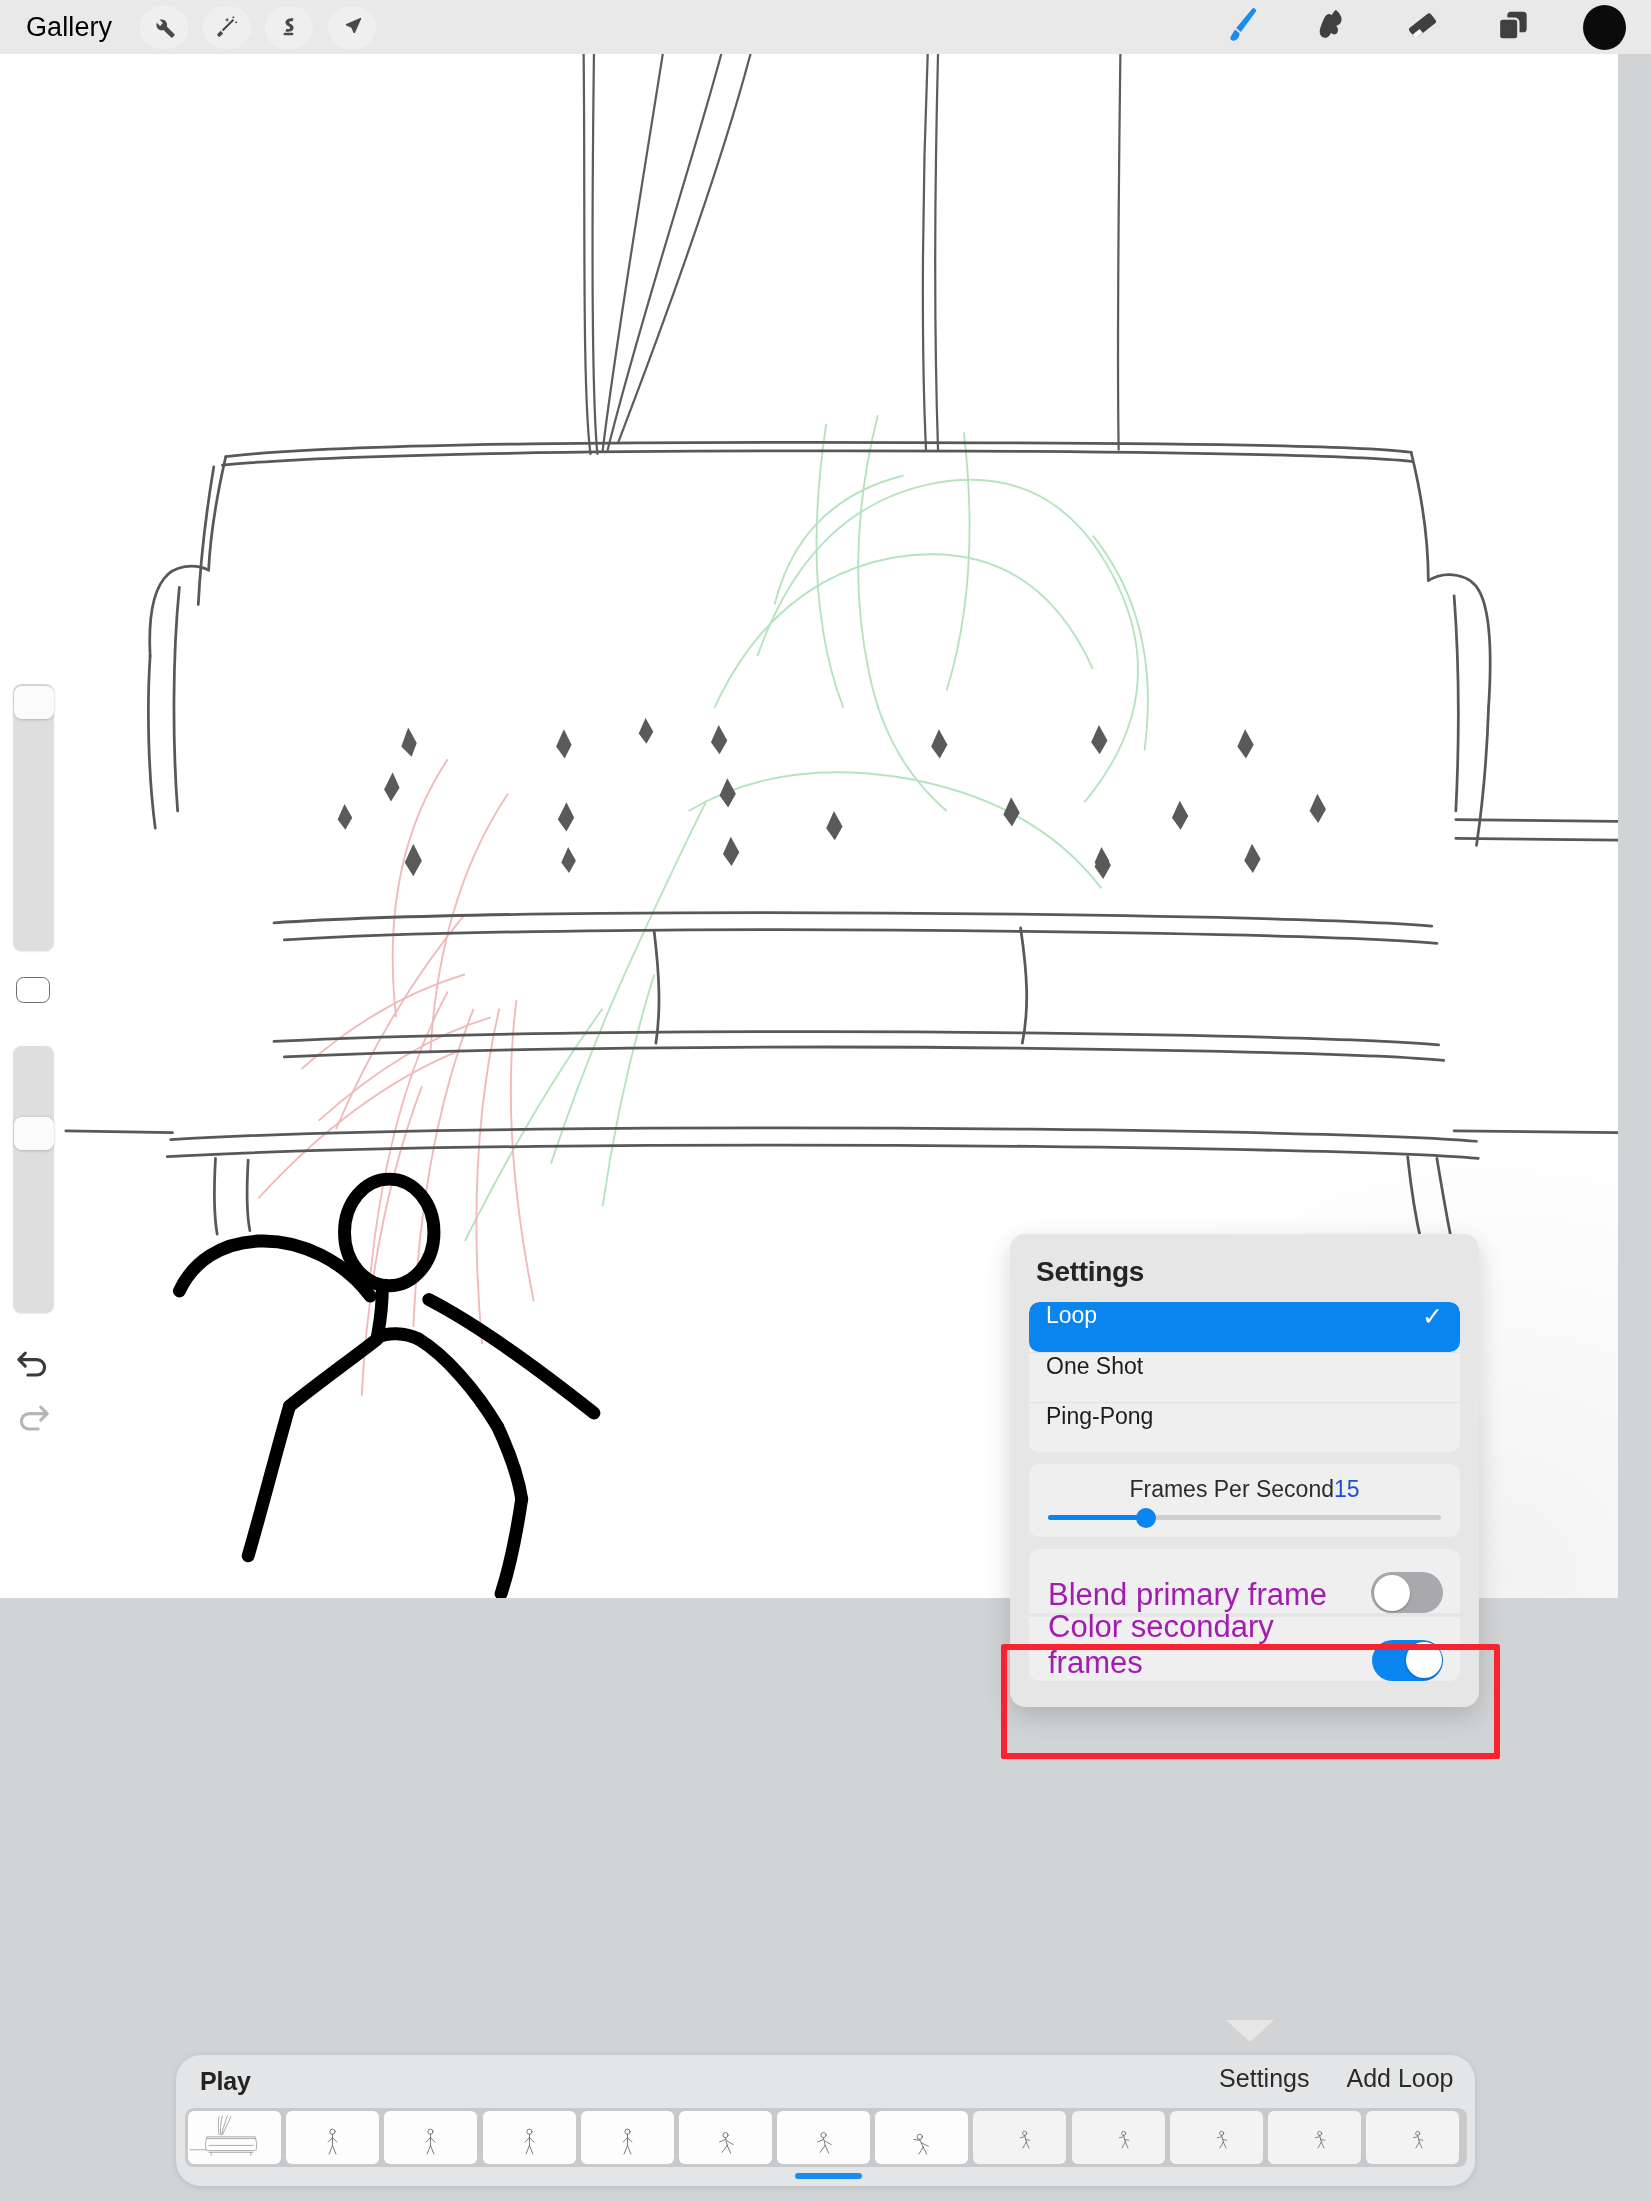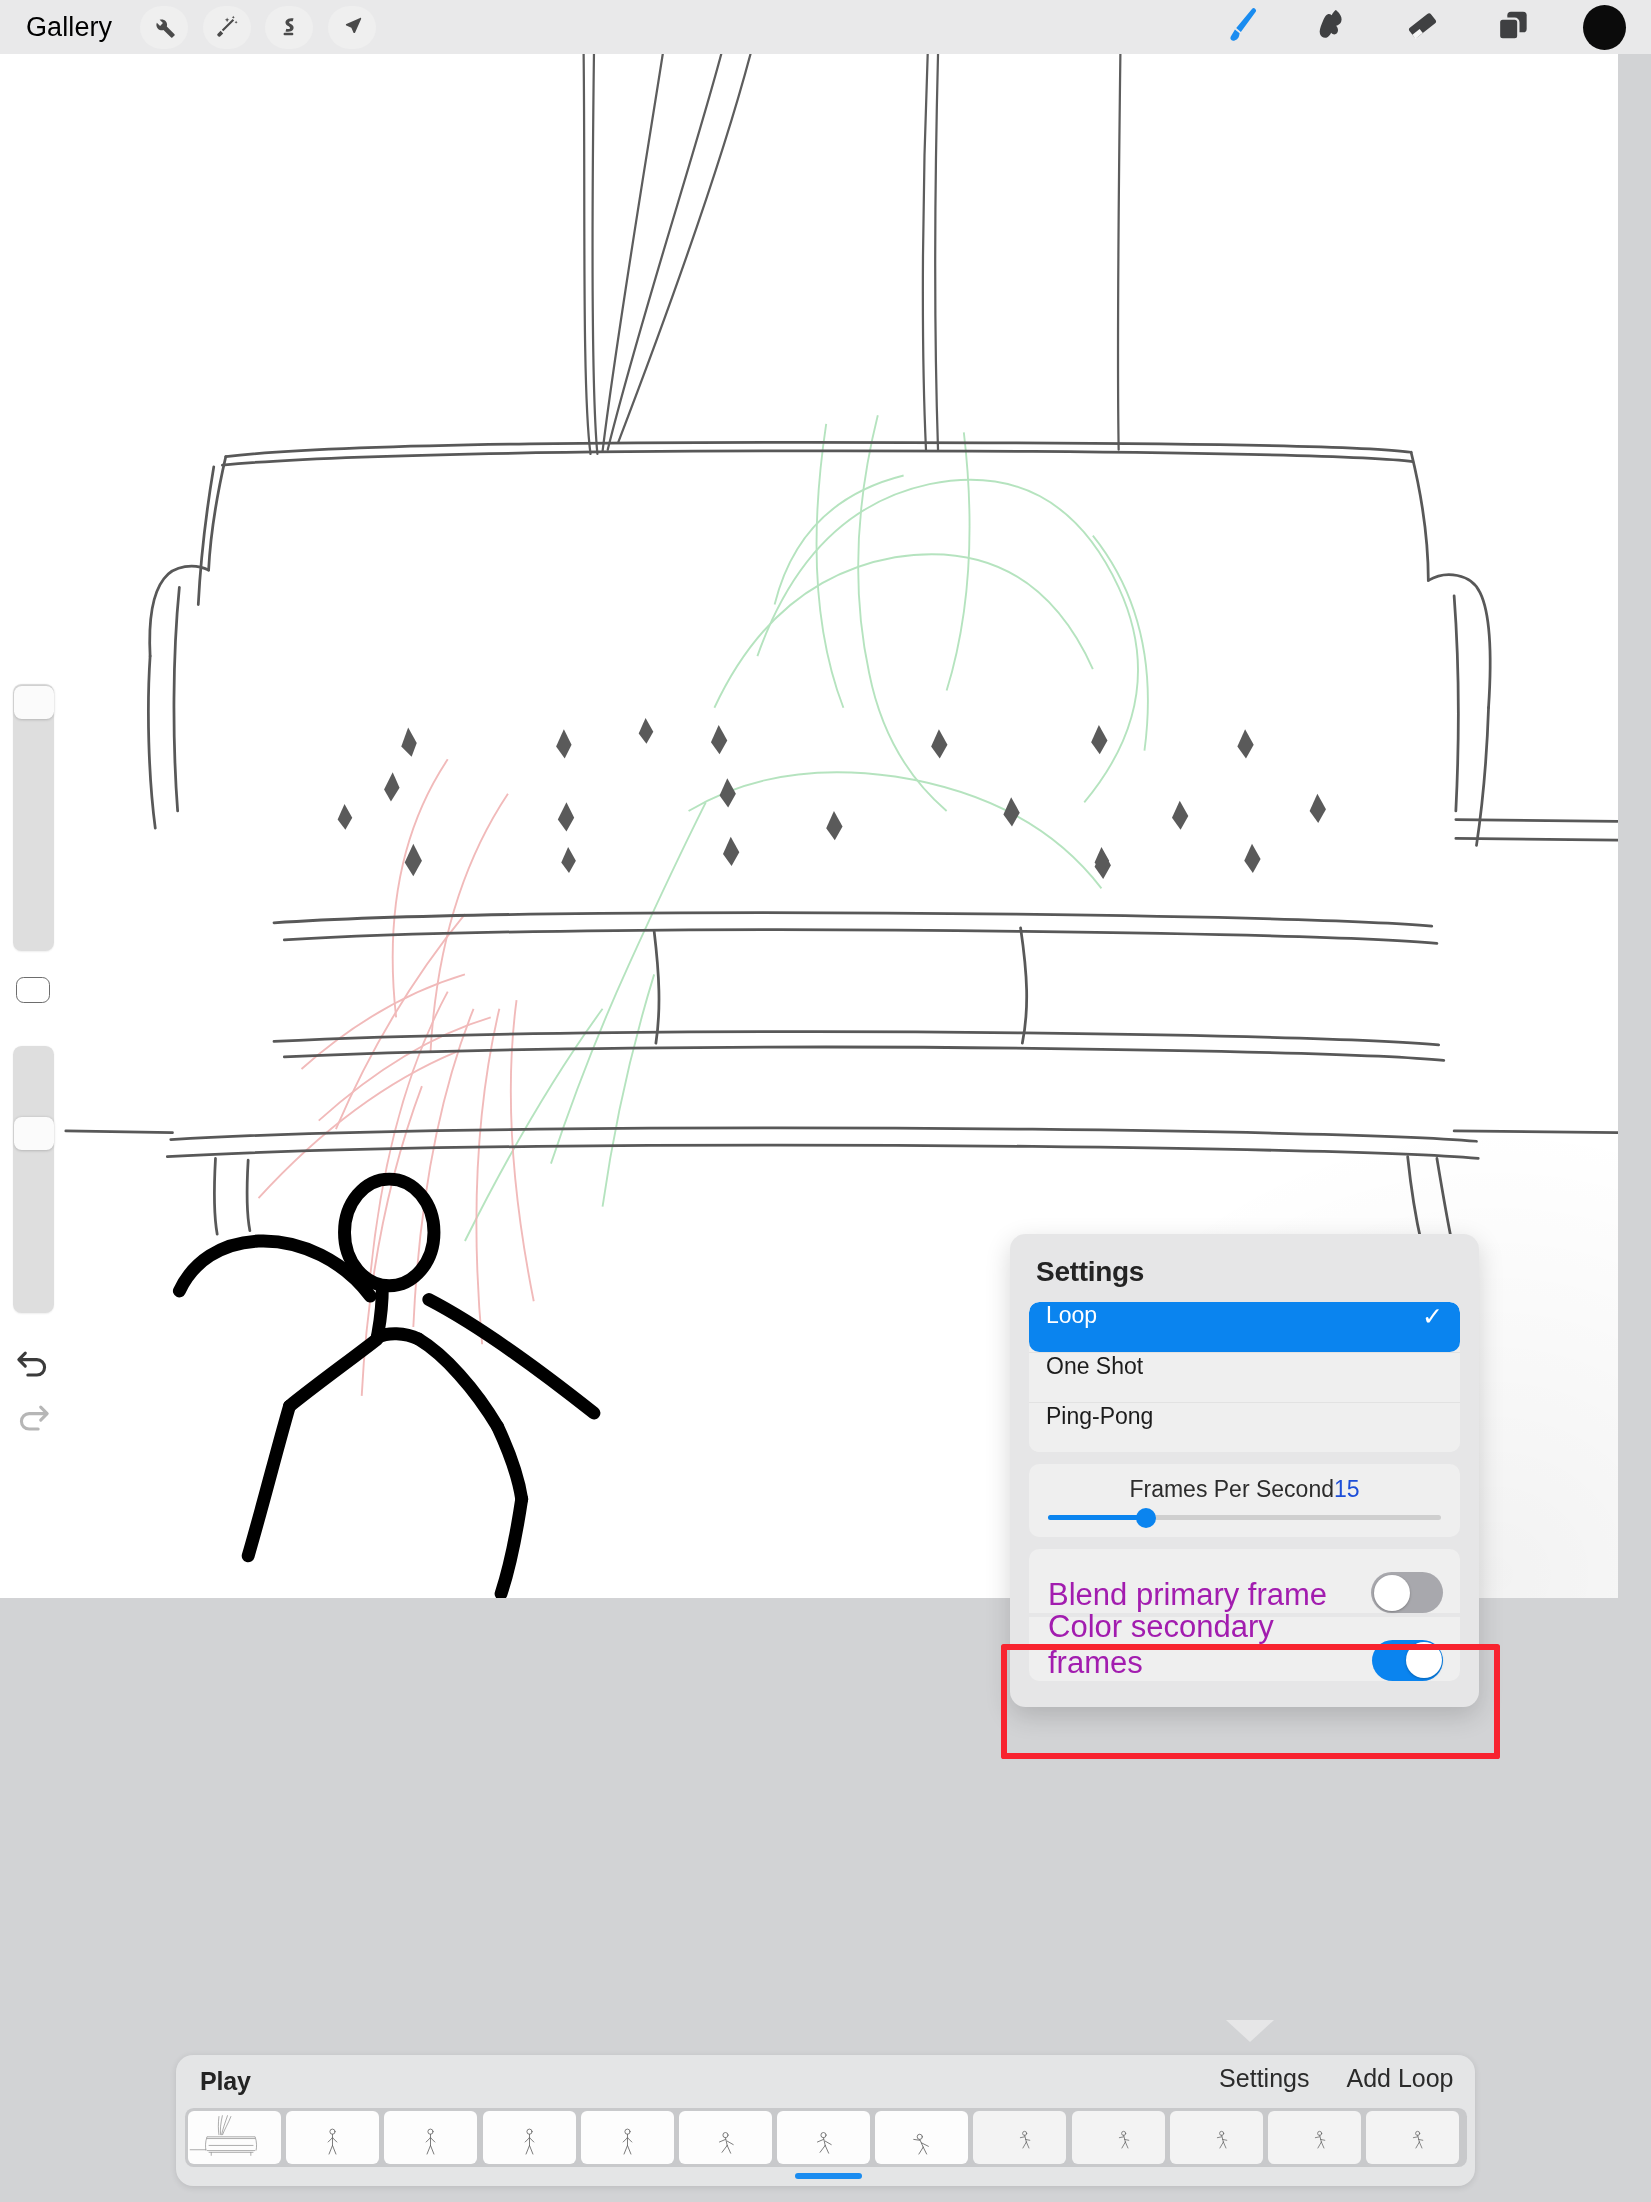--- a/index.html
+++ b/index.html
@@ -77,21 +77,21 @@
 
   
   .bottom-area {
     position: absolute; left: 0; top: 1599px; width: 1651px; height: 604px;
     background: #d2d3d5;
   }
 
   
   .timeline {
     position: absolute; left: 176px; top: 2055px; width: 1299px; height: 131px;
-    background: #e4e5e6; border-radius: 17px;
+    background: #e4e5e6; border-radius: 25px;
     box-shadow: 0 1.7px 6px rgba(0,0,0,.10);
   }
   .timeline-head {
     position: absolute; left: 0; top: 0; width: 100%; height: 52px;
     display: flex; align-items: center;
   }
   .play-label { margin-left: 24px; font-size: 25px; color: #232323; font-weight: 700; letter-spacing: -0.2px;}
   .tl-actions { position: absolute; right: 21.5px; top: 8.6px; display: flex; gap: 37px; }
   .tl-action { font-size: 25px; color: #2b2b2b; }
   .frames-strip {

